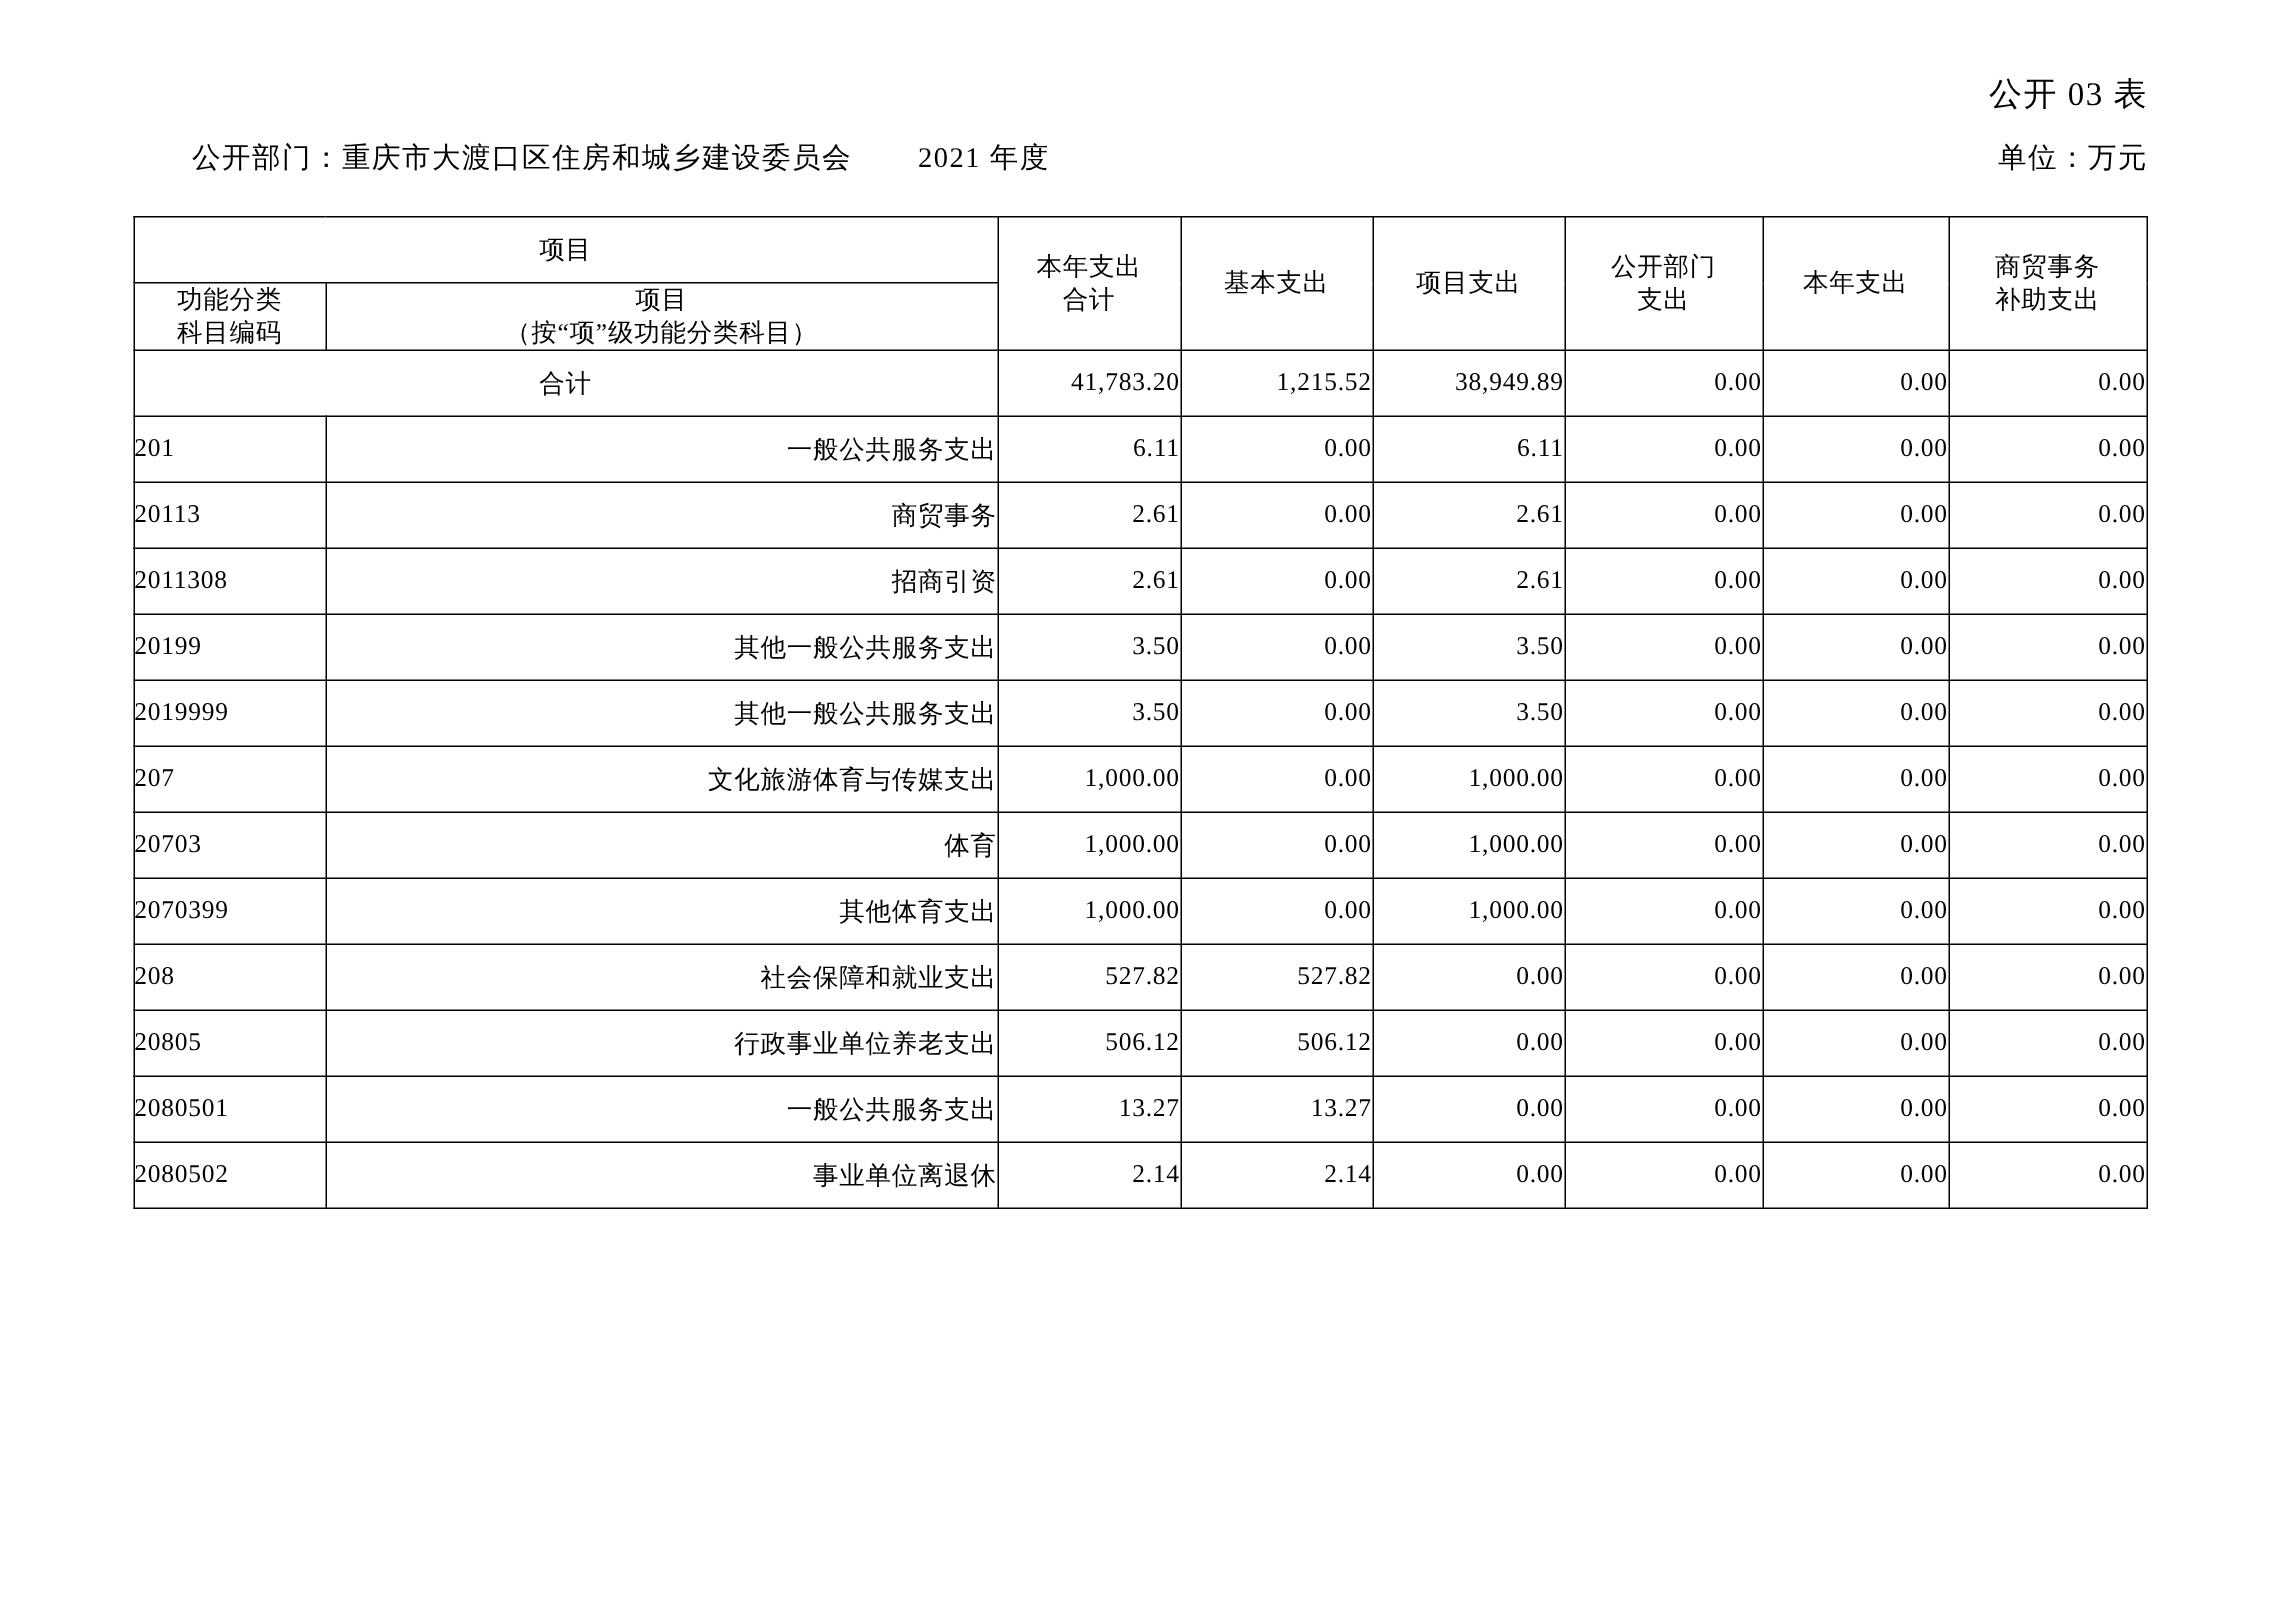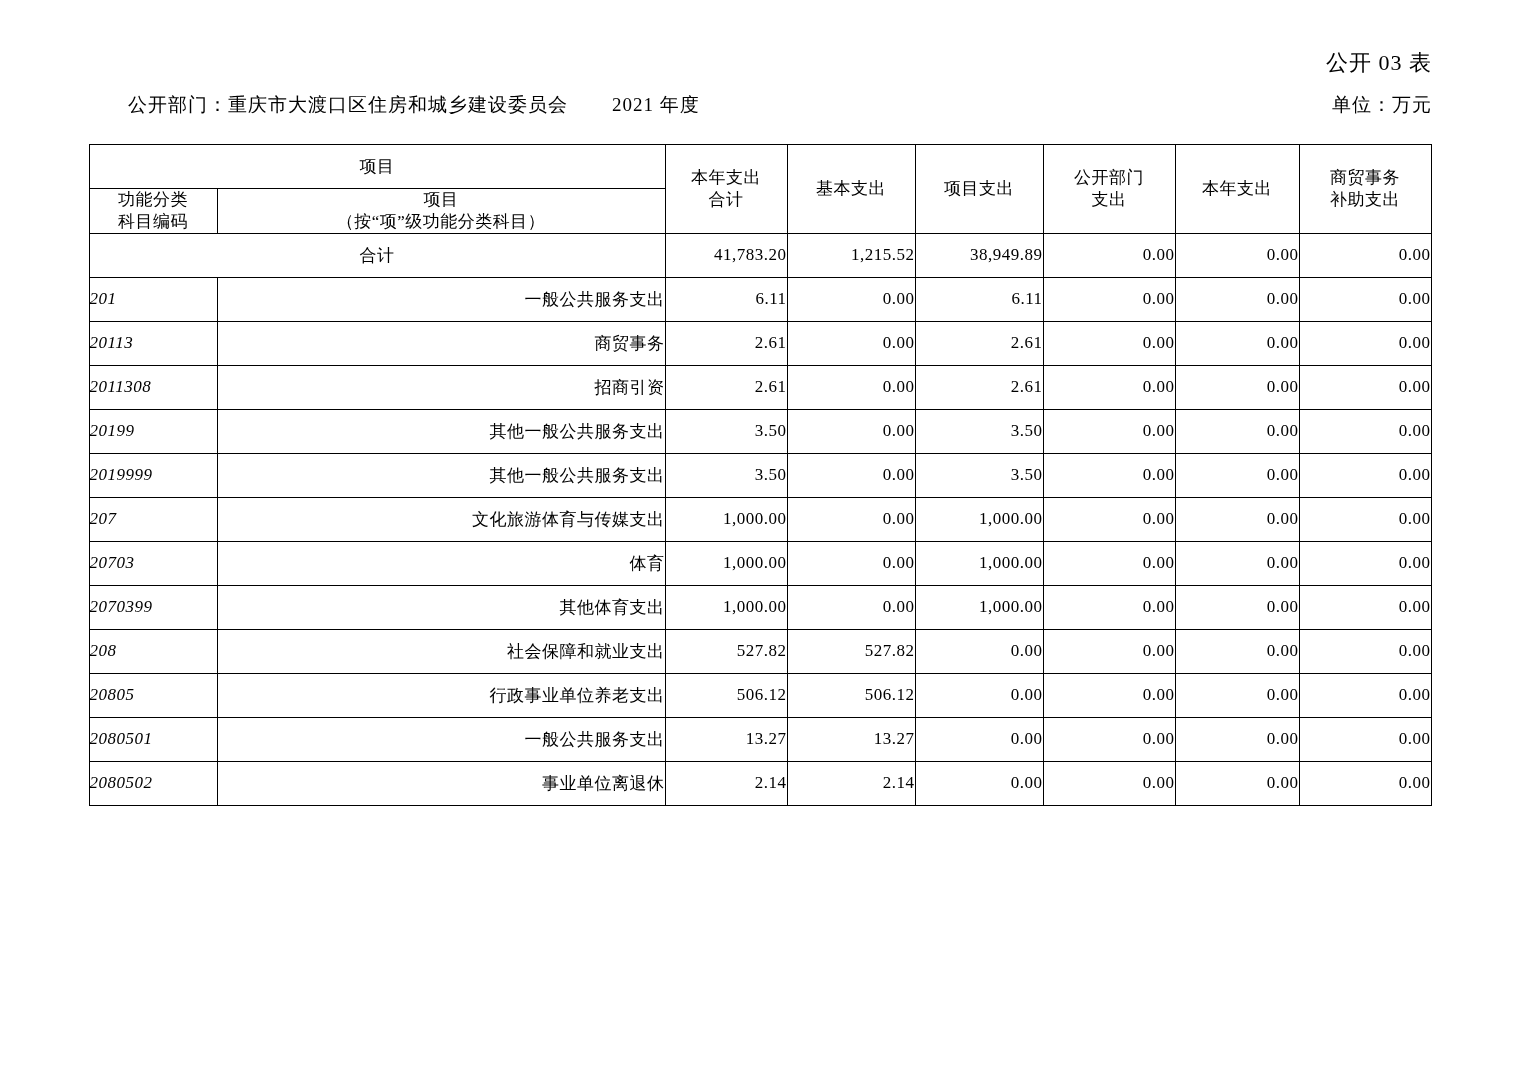--- a/index.html
+++ b/index.html
@@ -82,21 +82,20 @@
   table.budget th {
     text-align: center;
     vertical-align: middle;
   }
   .hdr-tall {
     height: 62px;
   }
   .cell-code {
     text-align: left;
     padding-left: 14px;
-    font-style: italic;
   }
   .cell-name {
     text-align: right;
   }
   .indent1 { padding-left: 30px; }
   .indent2 { padding-left: 52px; font-family: Liberation Serif, serif; }
   .num {
     text-align: right;
     padding-right: 14px;
   }

